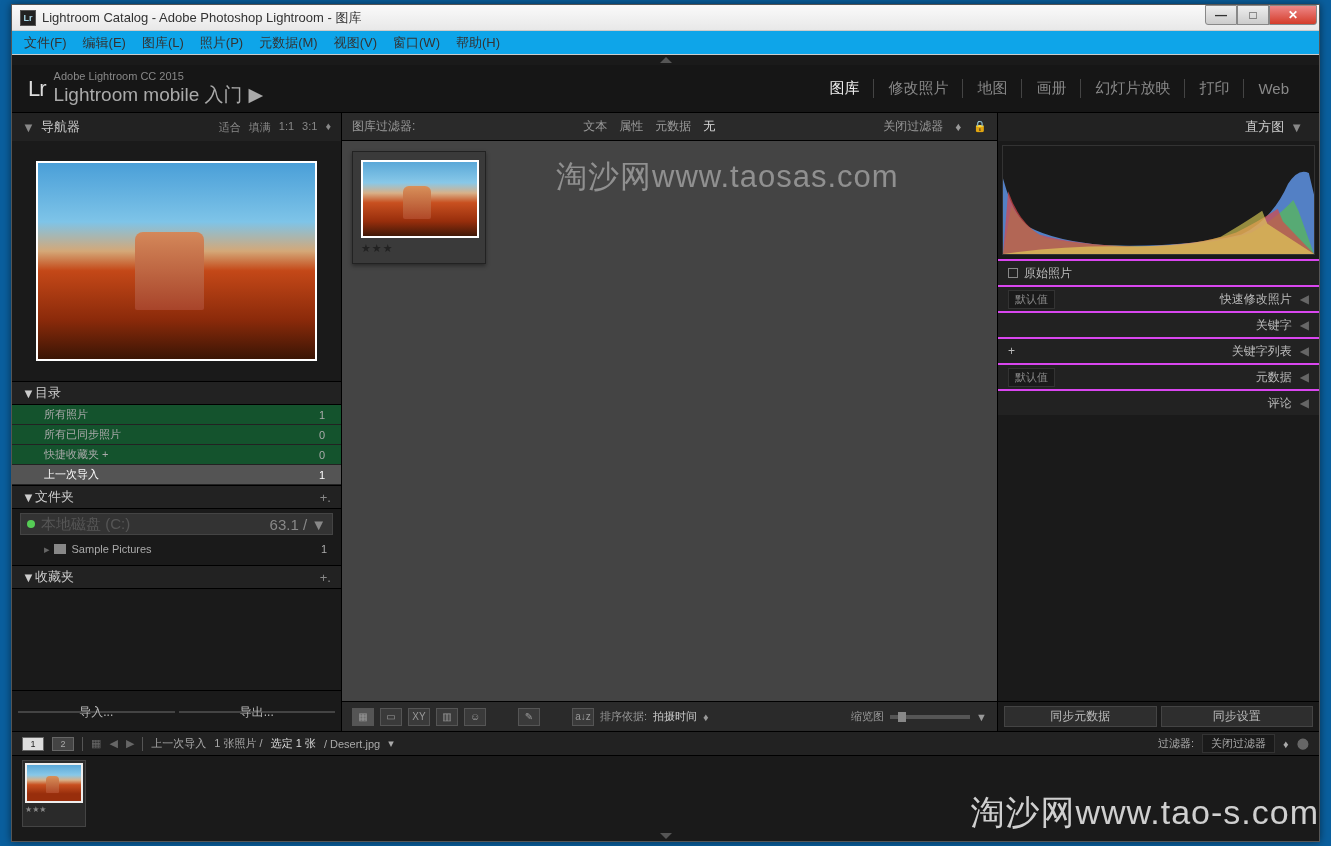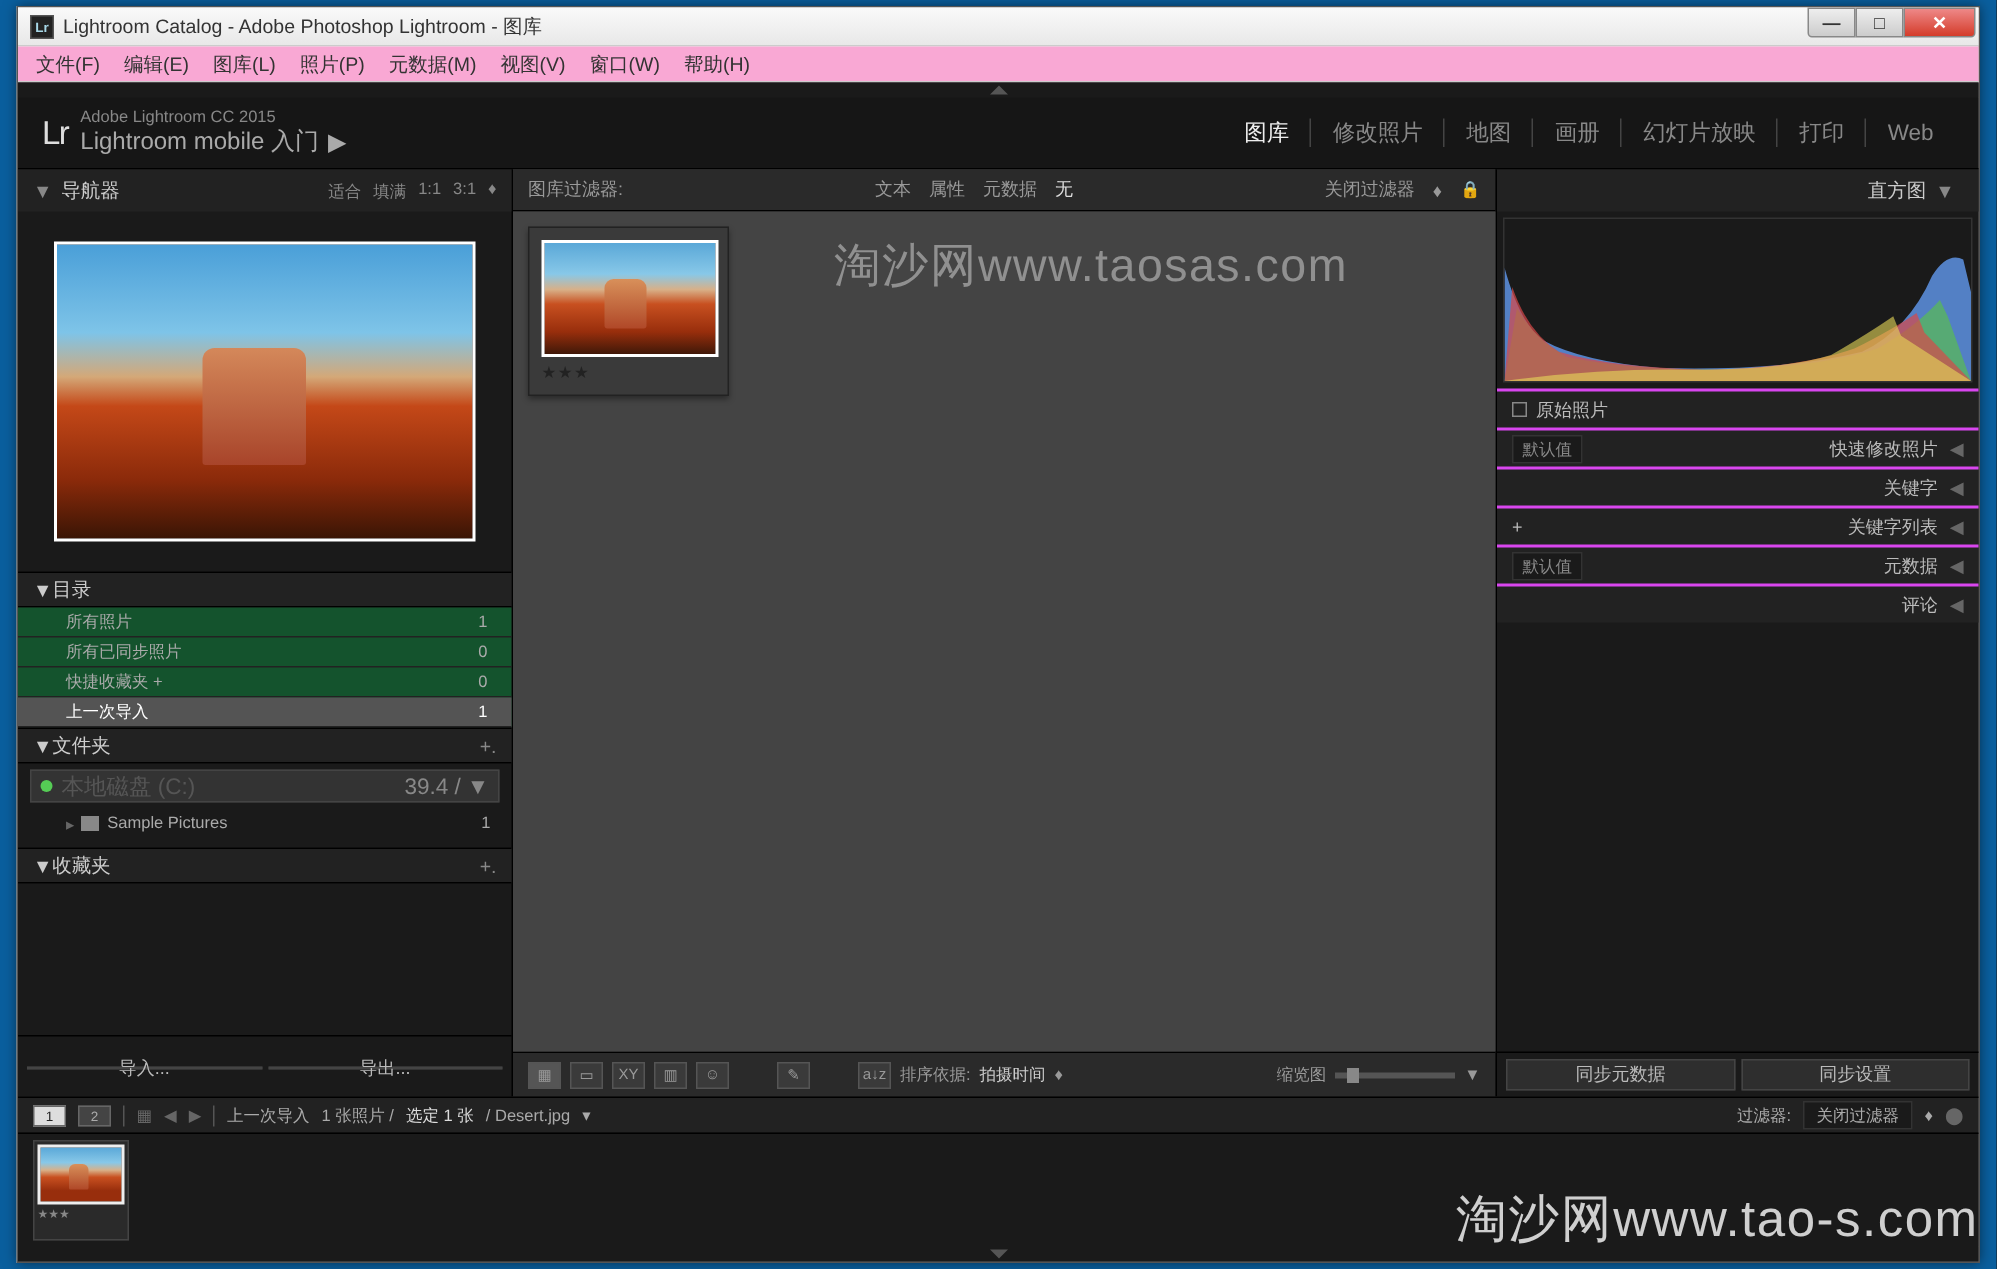--- a/index.html
+++ b/index.html
@@ -6,27 +6,27 @@
 body { background: #0a5f9e; width: 1331px; height: 846px; overflow: hidden; font-size: 12px; color: #aaa; }
 .window { position: absolute; left: 11px; top: 4px; width: 1309px; height: 838px; background: #fff; border: 1px solid #555; box-shadow: 0 0 8px rgba(0,0,0,0.5); }
 .titlebar { height: 26px; background: linear-gradient(#fafafa, #e8e8e8); display: flex; align-items: center; padding-left: 8px; border-bottom: 1px solid #ccc; }
 .titlebar .icon { width: 16px; height: 16px; background: #222; color: #a8d8e8; font-size: 9px; font-weight: bold; display: flex; align-items: center; justify-content: center; margin-right: 6px; border: 1px solid #555; }
 .titlebar .title { flex: 1; color: #333; font-size: 13px; }
 .winbtns { display: flex; height: 20px; margin-right: 2px; margin-top:-6px; }
 .winbtn { width: 32px; height: 20px; border: 1px solid #888; display: flex; align-items: center; justify-content: center; font-weight: bold; font-size: 12px; color:#333; }
 .winbtn.min { background:linear-gradient(#eee,#ccc); border-radius:0 0 0 3px;}
 .winbtn.max { background:linear-gradient(#eee,#ccc);}
 .winbtn.close { background: linear-gradient(#e88,#d43c2a); color: #fff; width: 48px; border-radius:0 0 3px 0;}
-.menubar { height: 24px; background: #f9a8d4; display: flex; align-items: center; padding-left: 6px; gap: 4px; border-bottom: 1px solid #ccc; color:#333; font-size:13px;}
+.menubar { height: 24px; background: #0ea5e9; display: flex; align-items: center; padding-left: 6px; gap: 4px; border-bottom: 1px solid #ccc; color:#333; font-size:13px;}
 .menubar span { padding: 2px 6px; cursor:default;}
 .app { height: calc(100% - 50px); background: #1a1a1a; display:flex; flex-direction:column; }
 .topbar { height: 48px; background: #161616; display:flex; align-items:center; padding:0 16px; border-bottom:1px solid #000;}
 .logo { color:#ddd; font-size:22px; letter-spacing:-1px; margin-right:8px; }
 .logo-sub { display:flex; flex-direction:column; font-size:11px; color:#888; }
-.logo-sub .line2 { font-size:16px; color:#aaa; display:flex; align-items:center; gap:6px;}
+.logo-sub .line2 { font-size:19px; color:#aaa; display:flex; align-items:center; gap:6px;}
 .modules { margin-left:auto; display:flex; gap:0; align-items:center; font-size:15px; }
 .modules span { color:#888; padding:0 14px; border-right:1px solid #444; cursor:default;}
 .modules span.active { color:#eee; }
 .modules span:last-child{border:none;}
 .triangle-down{width:0;height:0;border-left:6px solid transparent;border-right:6px solid transparent;border-top:6px solid #555;margin:0 auto;}
 .triangle-up{width:0;height:0;border-left:6px solid transparent;border-right:6px solid transparent;border-bottom:6px solid #555;margin:0 auto;}
 .tbar-collapse{height:10px;background:#1a1a1a;display:flex;justify-content:center;align-items:center;}
 .main-area{flex:1;display:flex;min-height:0;}
 .left-panel{width:330px;background:#1a1a1a;display:flex;flex-direction:column;border-right:1px solid #000;}
 .center{flex:1;background:#444;display:flex;flex-direction:column;min-width:0;}
@@ -168,21 +168,21 @@
         </div>
 
         <div class="section-head">
           <span class="disclose">▼</span>
           <span>文件夹</span>
           <span class="plus">+.</span>
         </div>
         <div class="folder-bar">
           <span class="dot"></span>
           <span style="opacity:0.4">本地磁盘 (C:)</span>
-          <span style="margin-left:auto">39.4 /</span>
+          <span style="margin-left:auto">63.1 /</span>
           <span style="margin-left:4px">▼</span>
         </div>
         <div class="folder-row">
           <span style="margin-right:4px;color:#666">▸</span>
           <span class="ficon"></span>
           <span>Sample Pictures</span>
           <span style="margin-left:auto">1</span>
         </div>
 
         <div class="section-head" style="margin-top:6px">

